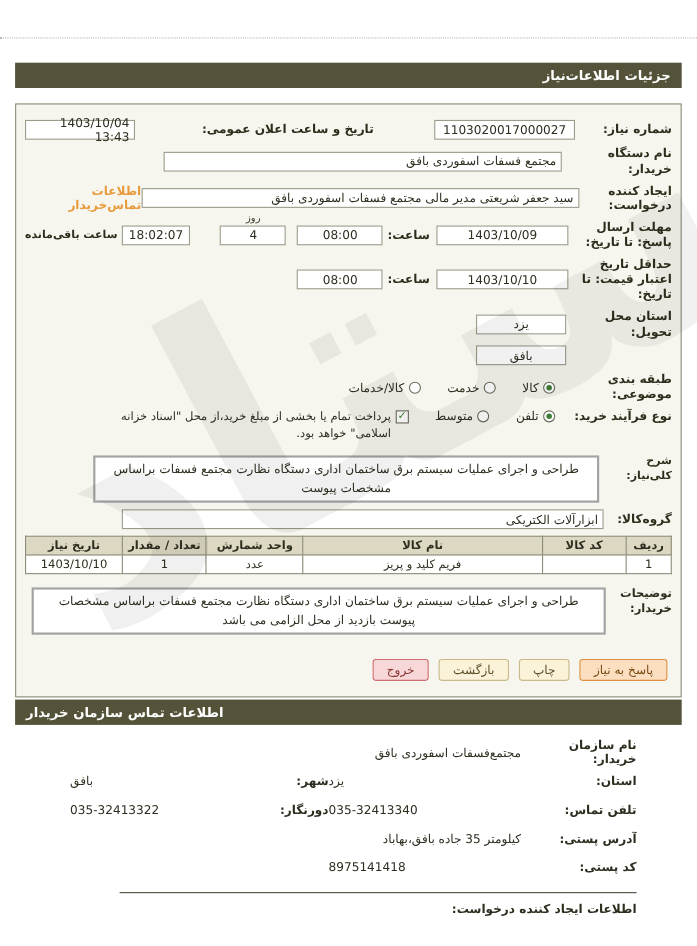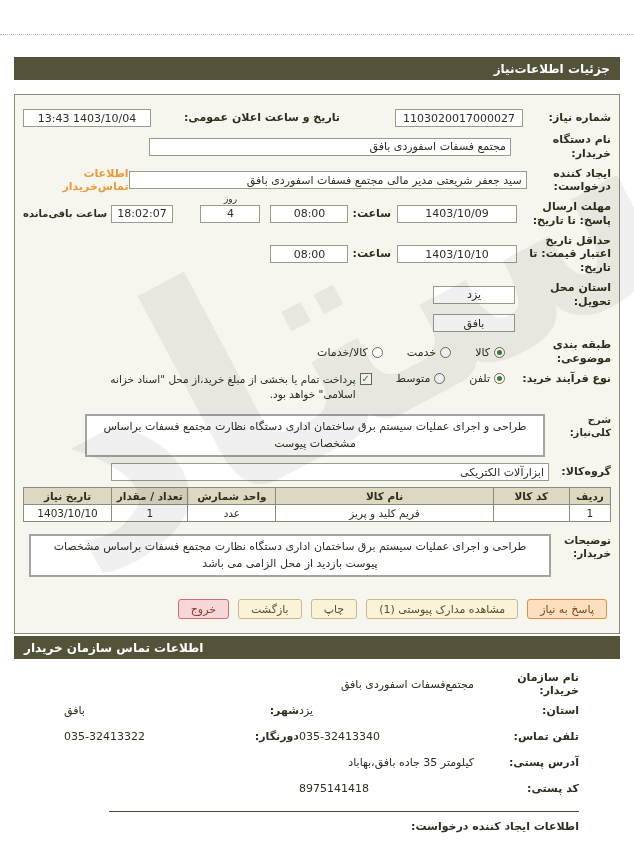--- a/index.html
+++ b/index.html
@@ -84,21 +84,21 @@
 <div class="bar first">
   <span>جزئیات اطلاعات‌نیاز</span>
 </div>
 
 <div class="panel">
 
   <div class="row">
     <span class="lbl" style="width:88px">شماره نیاز:</span>
     <div class="inp center" style="width:128px">1103020017000027</div>
     <span class="lbl" style="margin-inline-start:55px">تاریخ و ساعت اعلان عمومی:</span>
-    <div class="inp center push" style="width:128px">1403/10/04 13:43</div>
+    <div class="inp center push" style="width:100px">1403/10/04 13:43</div>
   </div>
 
   <div class="row">
     <span class="lbl" style="width:100px">نام دستگاه خریدار:</span>
     <div class="inp" style="width:362px">مجتمع فسفات اسفوردی بافق</div>
   </div>
 
   <div class="row">
     <span class="lbl" style="width:92px">ایجاد کننده درخواست:</span>
     <div class="inp" style="width:398px">سید جعفر شریعتی مدیر مالی مجتمع فسفات اسفوردی بافق</div>
@@ -209,21 +209,20 @@
     </tbody>
   </table>
 
   <div class="row" style="align-items:flex-start; margin-top:12px">
     <span class="lbl" style="width:60px; font-size:10.5px">توضیحات خریدار:</span>
     <div class="textbox" style="width:522px; min-height:32px">طراحی و اجرای عملیات سیستم برق ساختمان اداری دستگاه نظارت مجتمع فسفات براساس مشخصات پیوست بازدید از محل الزامی می باشد</div>
   </div>
 
   <div class="btns">
     <button class="btn primary">پاسخ به نیاز</button>
-    <button class="btn">مشاهده مدارک پیوستی (1)</button>
     <button class="btn">چاپ</button>
     <button class="btn">بازگشت</button>
     <button class="btn exit">خروج</button>
   </div>
 
 </div>
 
 <div class="bar second">
   <span>اطلاعات تماس سازمان خریدار</span>
 </div>

